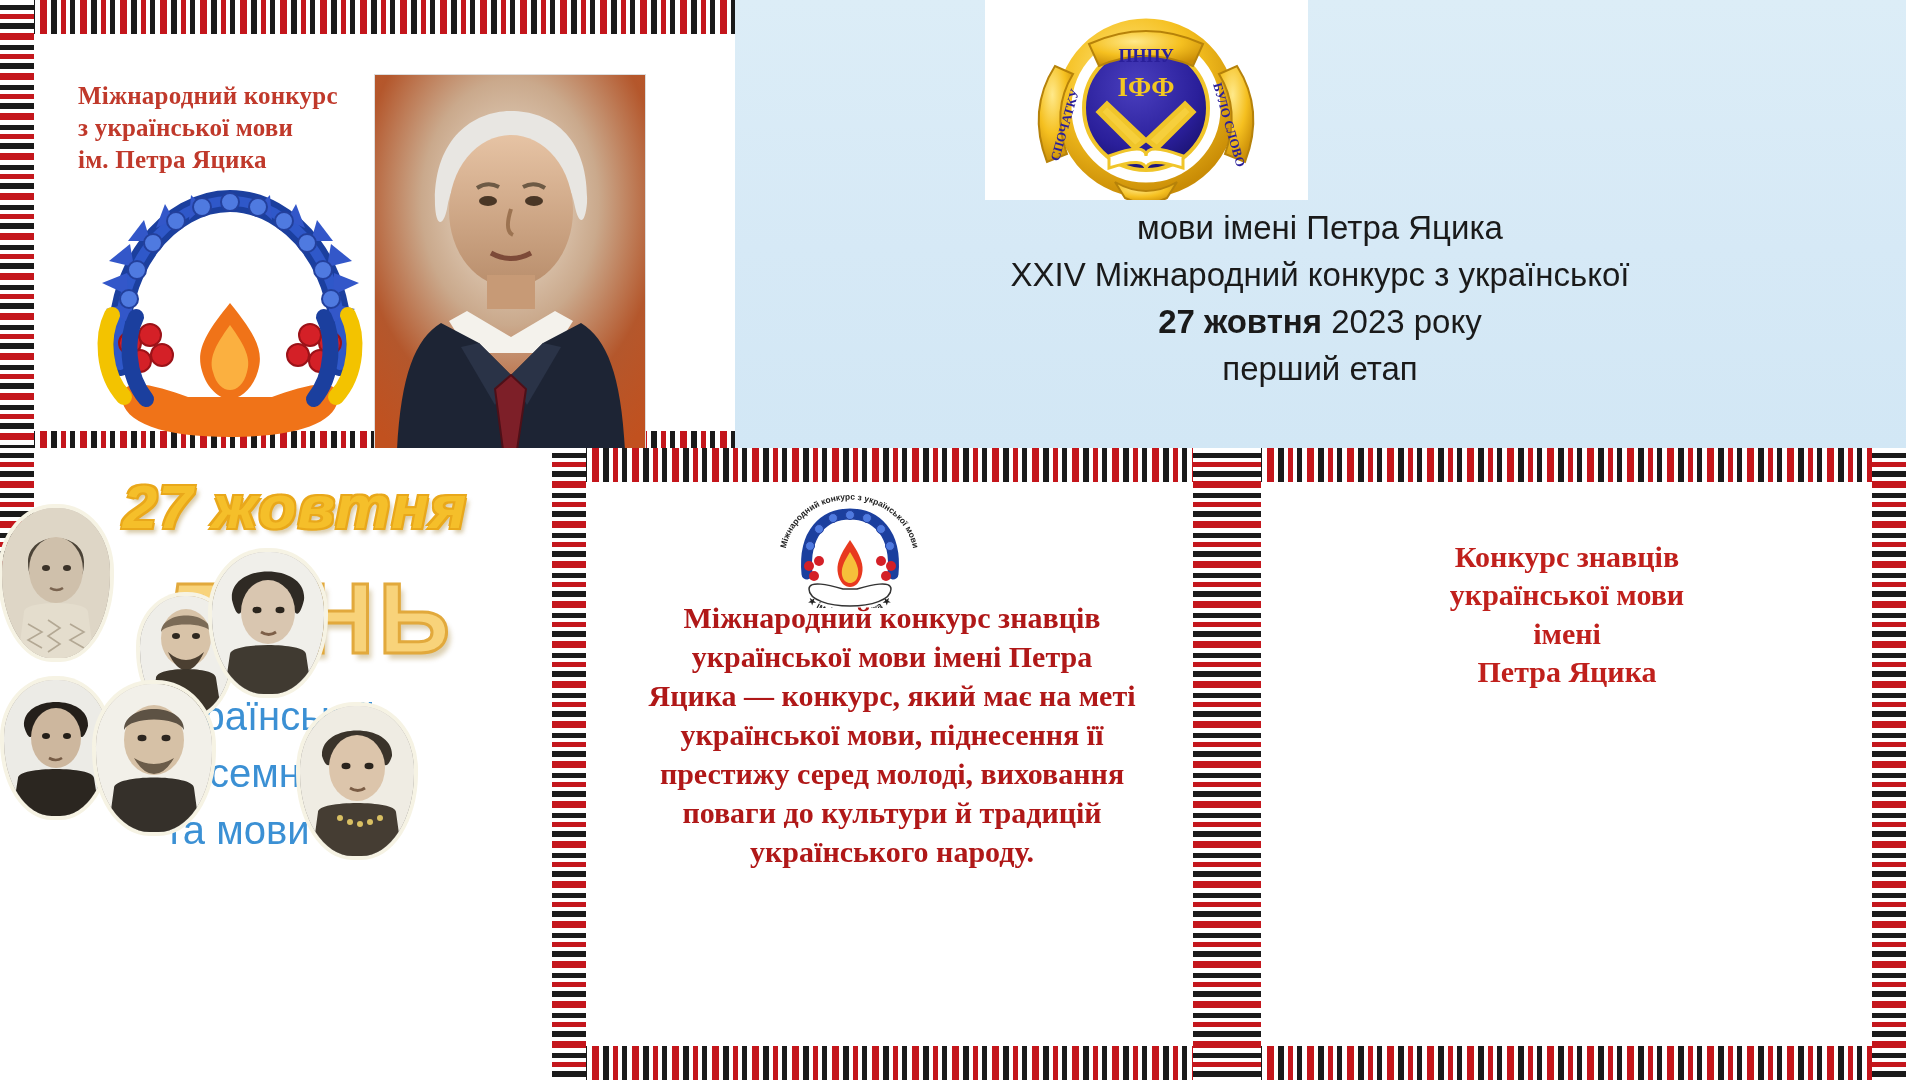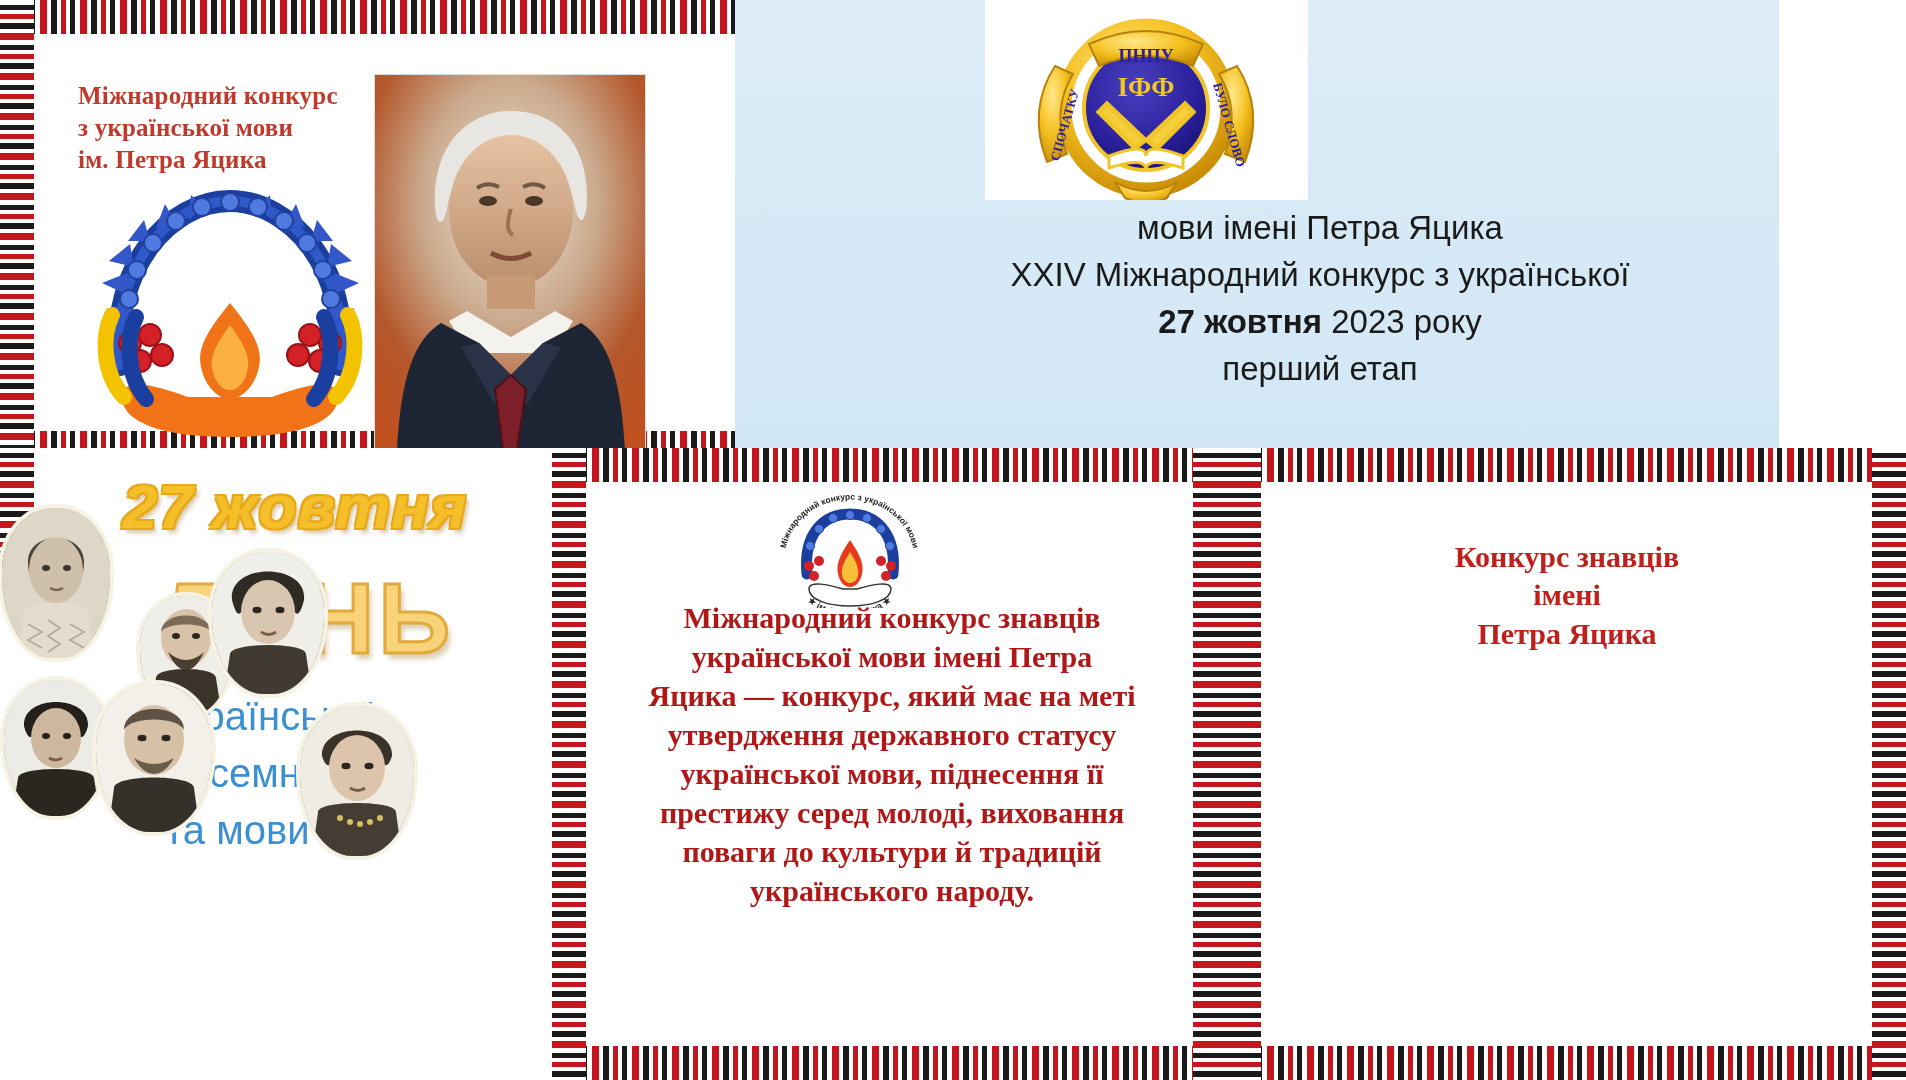--- a/index.html
+++ b/index.html
@@ -72,21 +72,21 @@
   .portrait{
     left:375px;top:75px;width:270px;height:375px;
     background:
       radial-gradient(ellipse 120% 90% at 50% 40%, #e2e0d8 0%, #b9b2a4 34%, #8a5a3a 60%, #c1542a 100%);
     box-shadow:0 0 0 1px #ddd;
     overflow:hidden;
   }
 
   
   #panel-info{
-    left:735px;top:0;width:1044px;height:450px;
+    left:735px;top:0;width:1171px;height:450px;
     background:linear-gradient(180deg,#dcedf7 0%,#d6e9f6 55%,#d2e7f5 100%);
   }
   .emblem-card{
     left:250px;top:0;width:323px;height:200px;background:#ffffff;
   }
   .info-text{
     left:40px;top:205px;width:1090px;
     text-align:center;color:#1a1a1a;
     font-size:33px;line-height:1.42;font-weight:400;
   }
@@ -389,36 +389,36 @@
                C80 95 76 93 75 87 C74 81 76 75 83 64 Z" fill="#f6c03a"></path>
       <path d="M42 101 C42 92 62 97 76 101 H90 C104 97 124 92 124 101
                C124 112 104 118 83 118 C62 118 42 112 42 101 Z" fill="#ffffff" stroke="#333" stroke-width="1.5"></path>
     </svg>
   </div>
 
   <div class="abs center-body">
     <span class="ln">Міжнародний конкурс знавців</span>
     <span class="ln">української мови імені Петра</span>
     <span class="ln">Яцика — конкурс, який має на меті</span>
-    <span class="ln">утвердження державного статусу</span>
     <span class="ln">української мови, піднесення її</span>
     <span class="ln">престижу серед молоді, виховання</span>
     <span class="ln">поваги до культури й традицій</span>
     <span class="ln">українського народу.</span>
   </div>
 </div>
 
 <div class="abs" id="panel-right">
   <div class="abs vysh vysh-h frame-top"></div>
   <div class="abs vysh vysh-h frame-bottom"></div>
   <div class="abs vysh vysh-v frame-left"></div>
   <div class="abs vysh vysh-v frame-right"></div>
 
   <div class="abs right-body">
     <span class="ln">Конкурс знавців</span>
+    <span class="ln">української мови</span>
     <span class="ln">імені</span>
     <span class="ln">Петра Яцика</span>
   </div>
 </div>
 
 <div class="abs" id="panel-day">
 
   <div class="abs vysh vysh-v" style="left:0;top:0;height:120px;"></div>
 
   <div class="abs day-date">27 жовтня</div>

